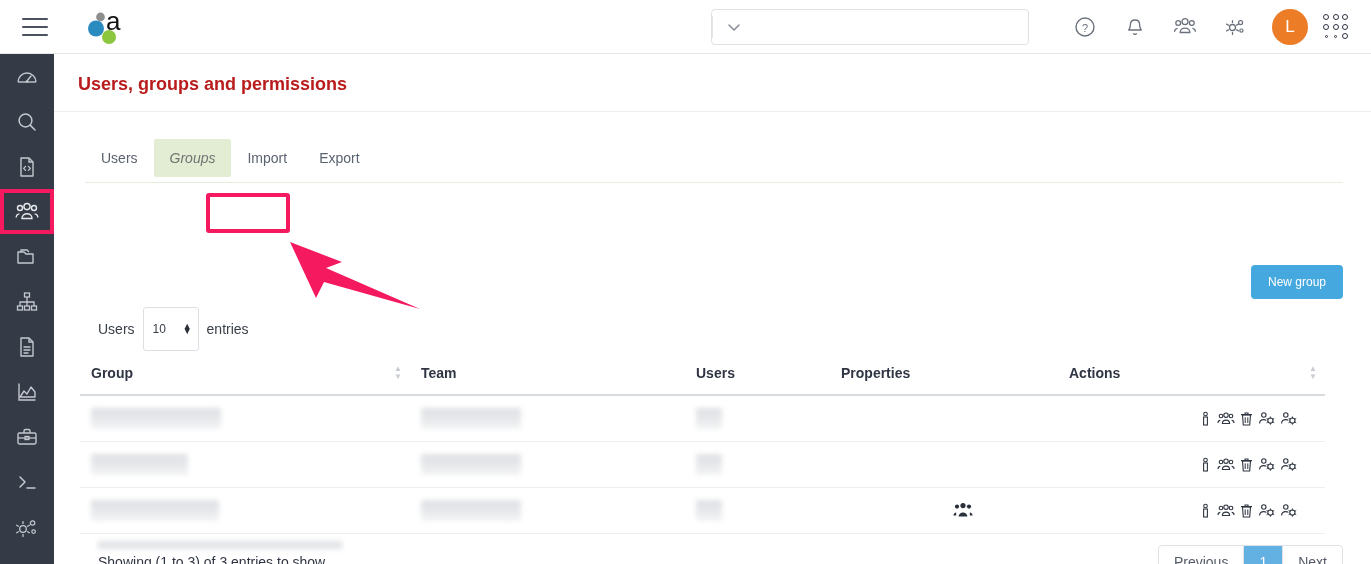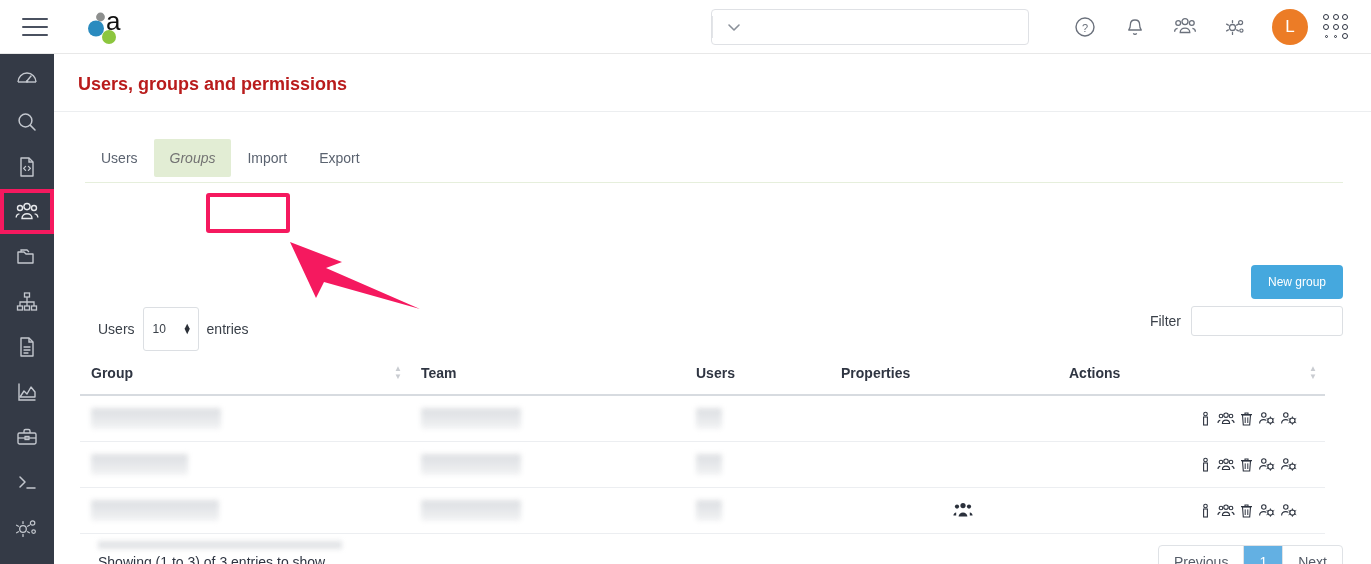--- a/index.html
+++ b/index.html
@@ -380,24 +380,20 @@
     <div class="sel">
       <span class="v">10</span>
       <span class="arrows">
           <span>▲</span>
           <span>▼</span>
         </span>
     </div>
     <span>entries</span>
   </div>
 
-  <div class="filterwrap">
-    <span>Filter</span>
-    <input type="text" value="" placeholder="" style="">
-  </div>
 
   <div class="table">
     <div class="thead">
       <div class="th c-group">
         <span>Group</span>
         <span class="sortic">
             <span>▲</span>
             <span>▼</span>
           </span>
       </div>

